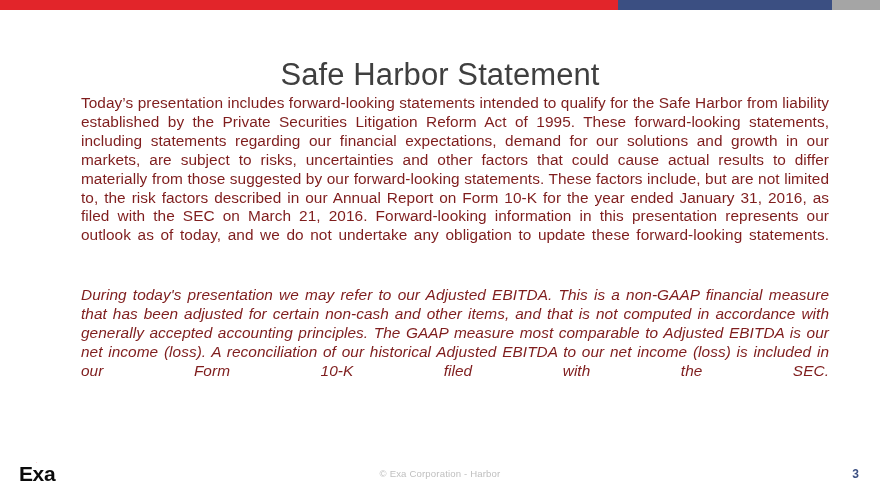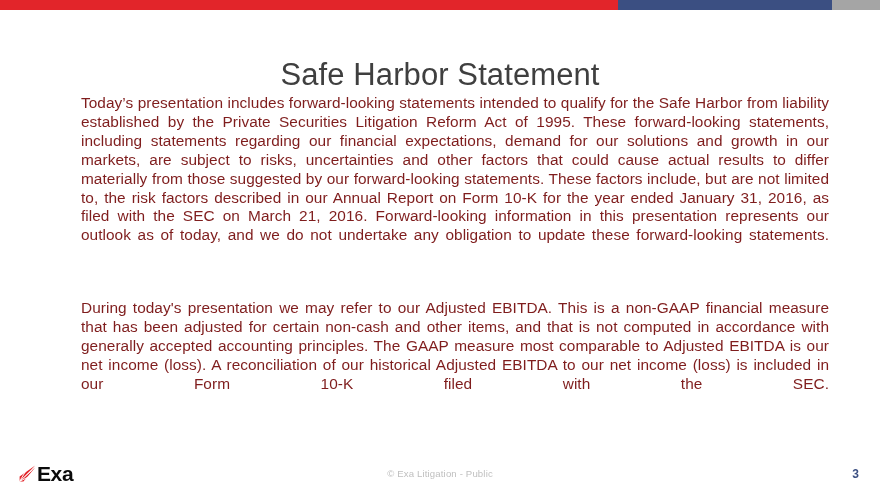--- a/index.html
+++ b/index.html
@@ -56,32 +56,33 @@
   }
 
   .para {
     font-size: 15.4px;
     line-height: 18.9px;
     color: #7f1d1d;
     text-align: justify;
     text-justify: inter-word;
     letter-spacing: 0.05px;
   }
-  .para + .para { margin-top: 35px; }
+  .para + .para { margin-top: 22px; font-style: italic; }
   
   .para::after { content: ""; display: inline-block; width: 100%; }
 
   
   .footer-logo {
     position: absolute;
     left: 19px;
     bottom: 11px;
     display: flex;
     align-items: center;
     height: 22px;
+    flex-direction: column;
   }
   .logo-mark {
     width: 17px;
     height: 17px;
     margin-right: 1px;
     display: block;
   }
   .logo-word {
     font-size: 21px;
     font-weight: 700;
@@ -137,17 +138,17 @@
       </g>
       <g stroke="#ffffff" stroke-width="0.9">
         <line x1="0.6" y1="16.4" x2="9.0" y2="2.2"></line>
         <line x1="0.6" y1="16.4" x2="13.2" y2="5.0"></line>
         <line x1="0.6" y1="16.4" x2="15.2" y2="9.0"></line>
       </g>
     </svg>
     <span class="logo-word">Exa</span>
   </div>
 
-  <div class="footer-center">© Exa Litigation - Public</div>
+  <div class="footer-center">© Exa Corporation - Harbor</div>
 
   <div class="footer-page">3</div>
 
 </div>
 
 </body></html>

